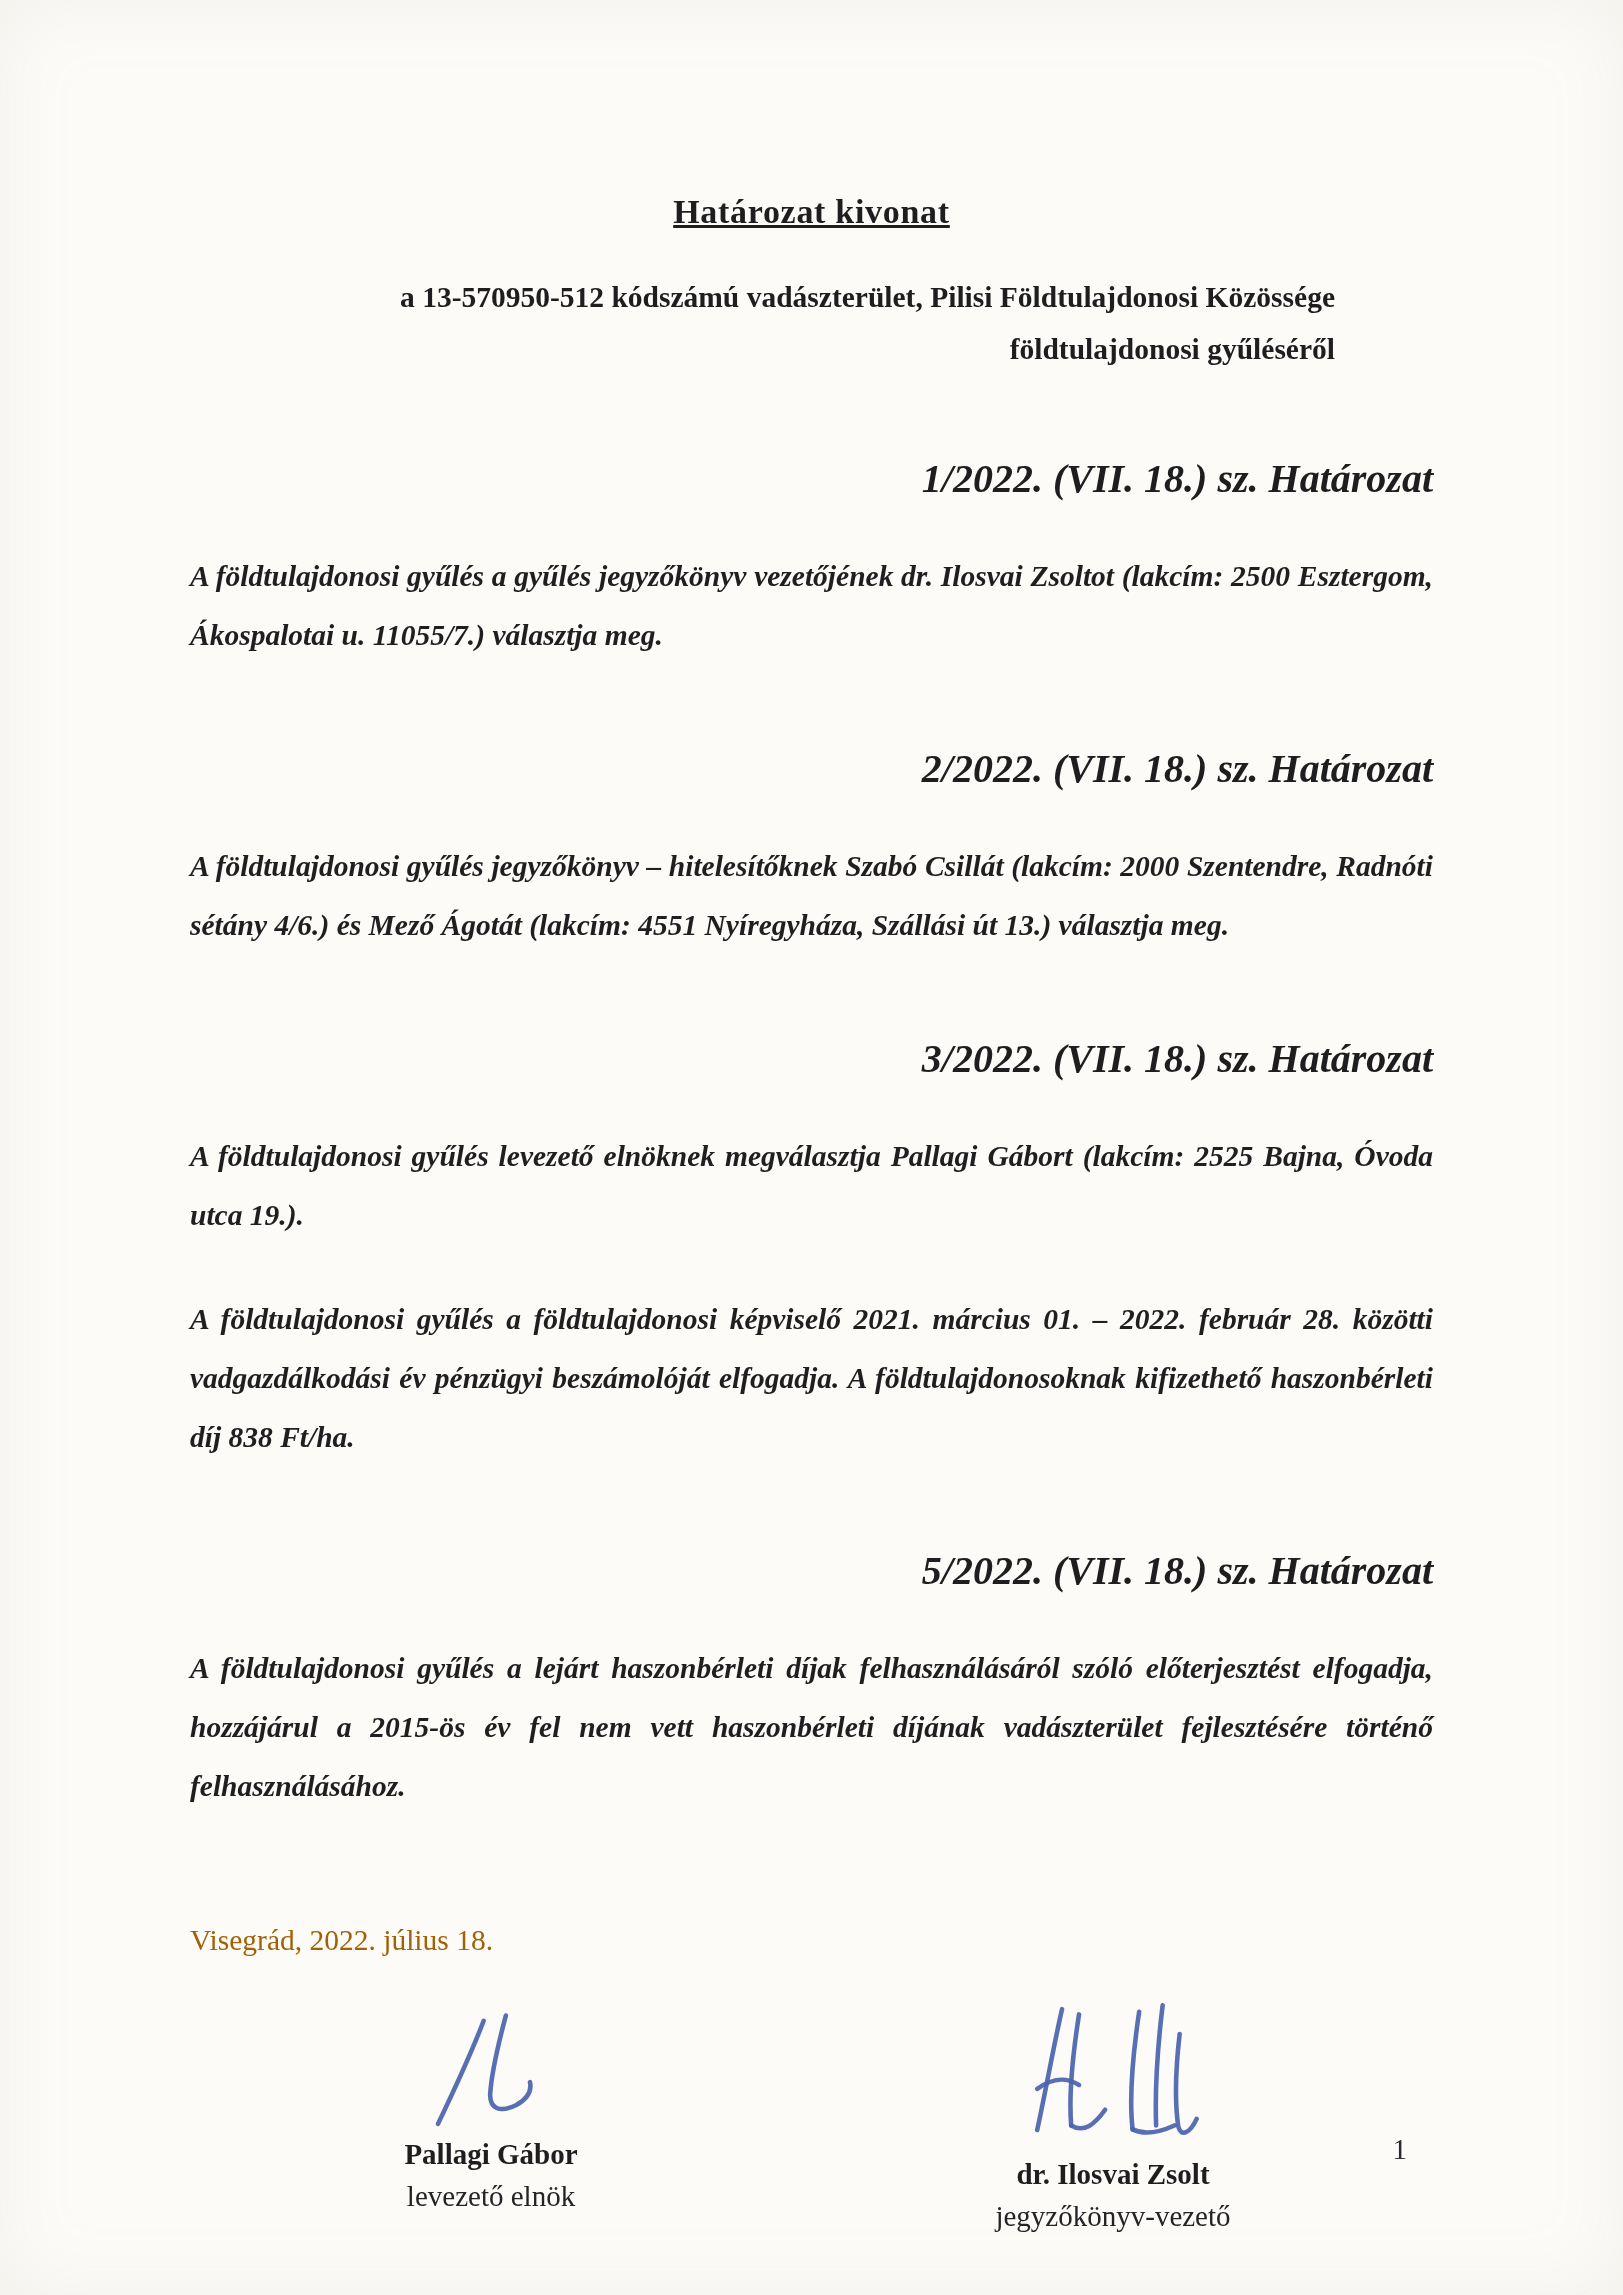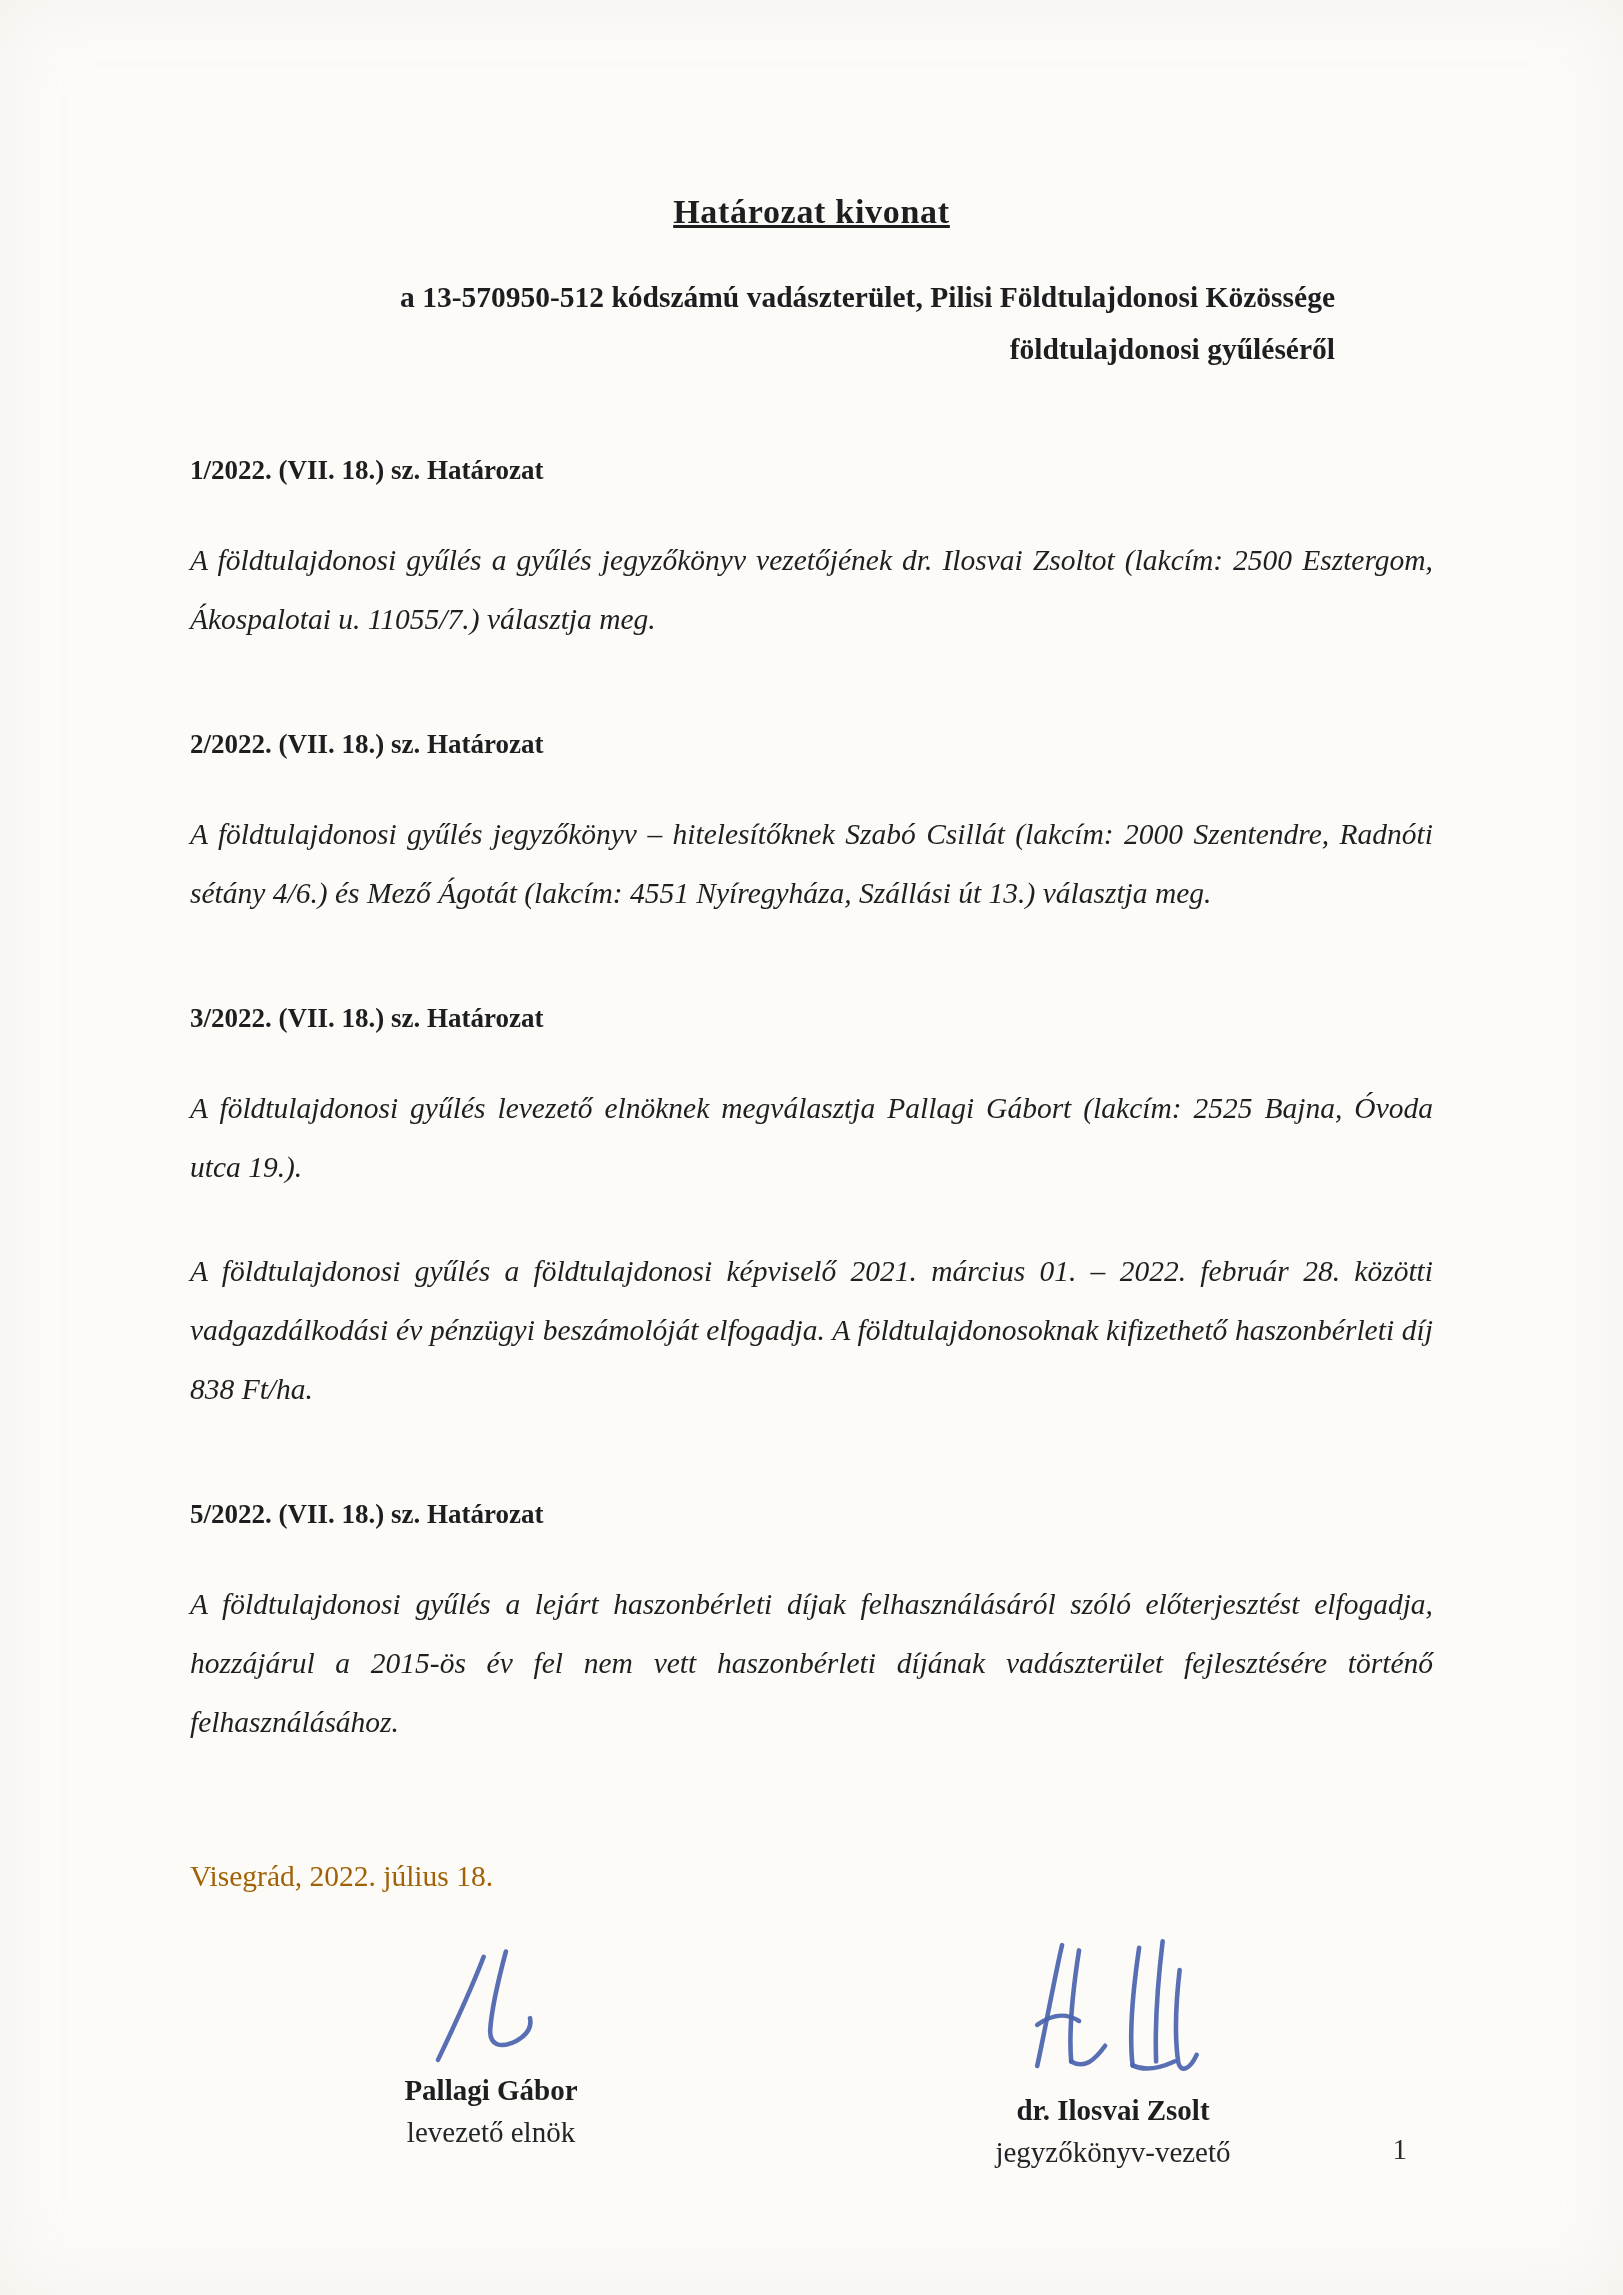--- a/index.html
+++ b/index.html
@@ -35,29 +35,30 @@
     padding: 0 98px;
     text-align: right;
     font-size: 29.5px;
     font-weight: bold;
     line-height: 1.75;
     color: #1e1e20;
   }
   .resolution { margin: 0; }
   .resolution-heading {
     margin: 80px 0 0 0;
-    text-align: left;
-    font-size: 27px;
+    text-align: right;
+    font-size: 40px;
     font-weight: bold;
     color: #1e1e20;
+    font-style: italic;
   }
   .resolution-body {
     margin: 45px 0 0 0;
     font-size: 29.5px;
-    font-weight: normal;
+    font-weight: bold;
     font-style: italic;
     line-height: 2.0;
     text-align: justify;
     text-align-last: left;
     color: #1f1f22;
   }
   .dateline {
     margin: 108px 0 0 0;
     font-size: 29.5px;
     color: #a16207;

